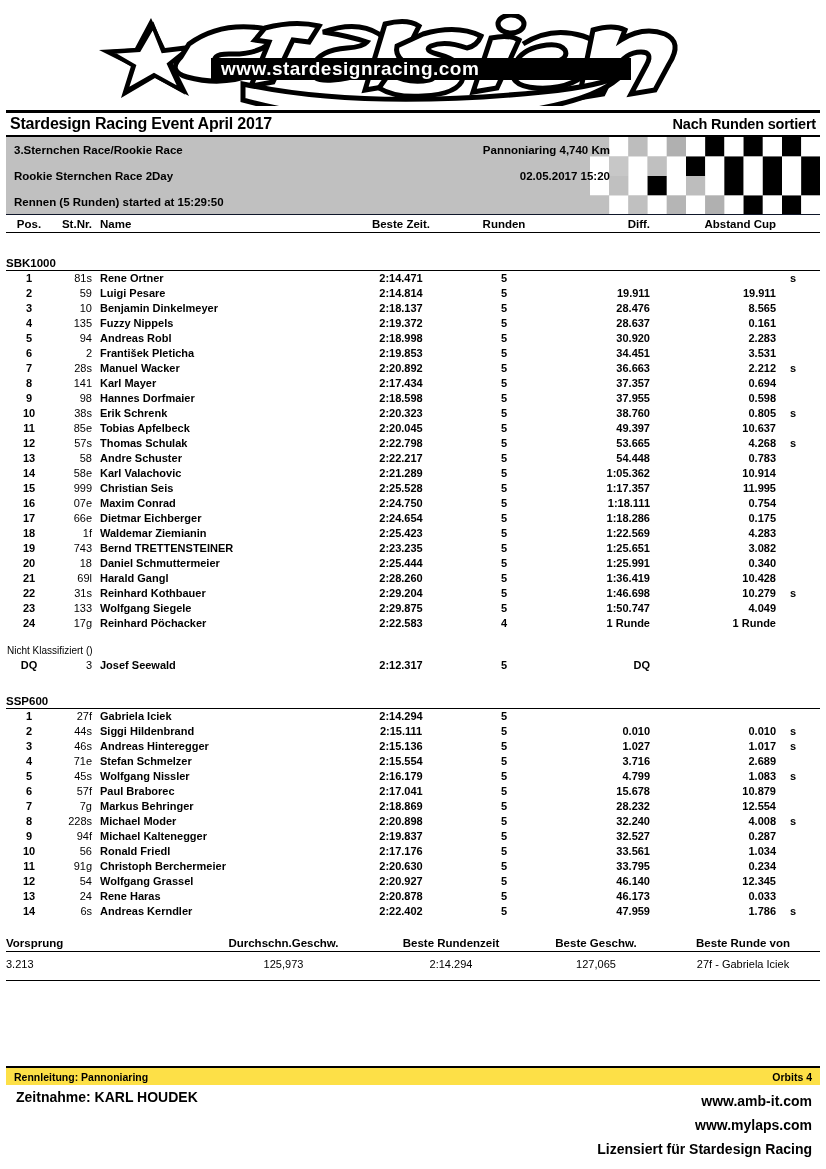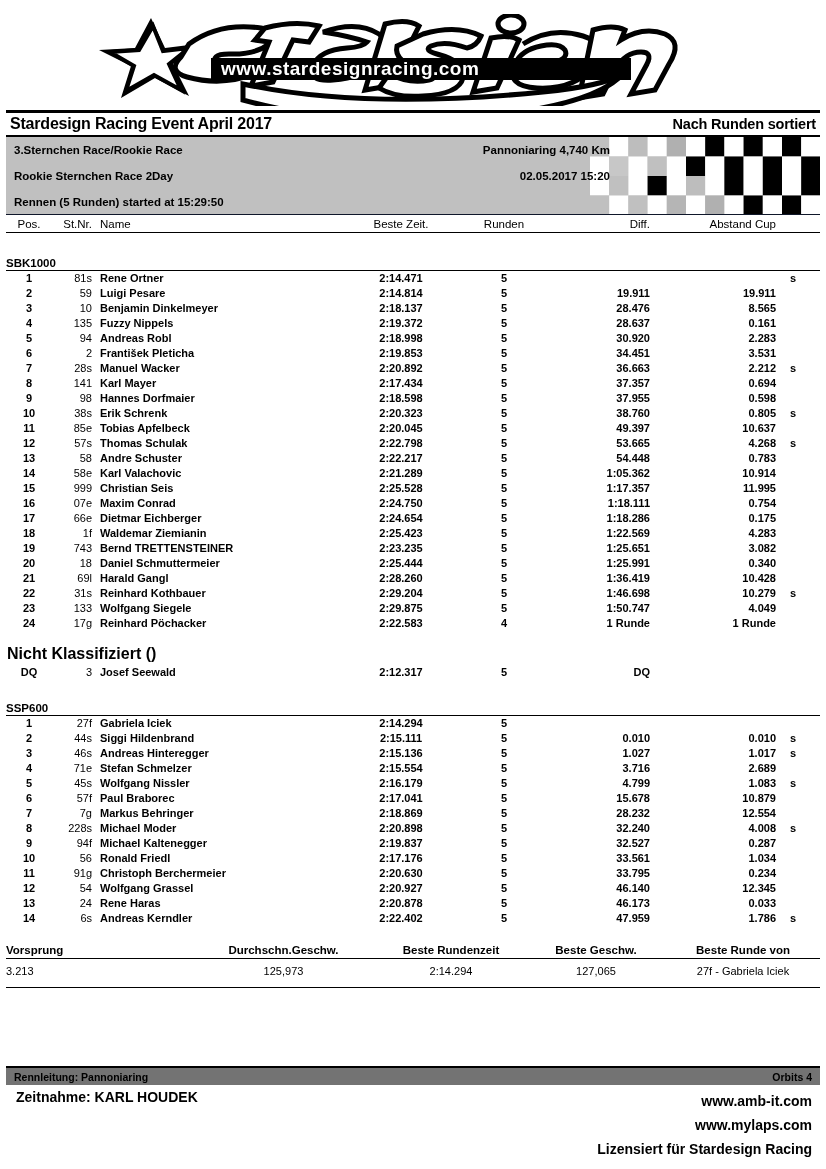--- a/index.html
+++ b/index.html
@@ -49,61 +49,61 @@
     pointer-events:none;
   }
   .flag {
     position:absolute; top:0; right:0; z-index:1;
     width:230px; height:78px;
   }
 
   
   .tbl { width:100%; border-collapse:collapse; font-size:11px; }
   .colhead td {
-    font-weight:normal; font-size:11.5px;
+    font-weight:bold; font-size:11.5px;
     border-bottom:1.5px solid #000;
     padding:3px 0 2px 0;
     vertical-align:bottom;
   }
   .spacer td { height:22px; border:0; }
   .grp td {
     font-weight:bold; font-size:11.5px;
     padding:2px 0 1px 0;
     border-bottom:1.5px solid #000;
   }
   .row td { padding:1.5px 0; font-size:11px; }
   .c-pos  { width:46px;  text-align:center; }
   .c-num  { width:48px;  text-align:right; padding-right:8px !important; font-weight:normal; }
   .c-name { text-align:left; font-weight:bold; }
   .c-time { width:110px; text-align:center; font-weight:bold; }
   .c-laps { width:96px;  text-align:center; font-weight:bold; }
   .c-diff { width:120px; text-align:right; padding-right:22px !important; font-weight:bold; }
   .c-cup  { width:118px; text-align:right; padding-right:14px !important; font-weight:bold; }
   .c-s    { width:30px;  text-align:left; font-weight:bold; }
   .row .c-pos { font-weight:bold; }
-  .nk td { font-weight:bold; font-size:16px; padding-top:14px; padding-bottom:2px; }
+  .nk td { font-weight:normal; font-size:10px; padding-top:14px; padding-bottom:2px; }
 
   
   .summary { width:100%; border-collapse:collapse; margin-top:16px; font-size:11px; }
   .summary .sh td {
     font-weight:bold; font-size:11.5px;
     border-bottom:1.5px solid #000;
     padding:2px 0;
   }
   .summary .sv td { padding:6px 0 10px 0; font-weight:normal; border-bottom:1.5px solid #000;}
   .s1 { width:185px; text-align:left; }
   .s2 { width:185px; text-align:center; }
   .s3 { width:150px; text-align:center; }
   .s4 { width:140px; text-align:center; }
   .s5 { text-align:center; }
 
   
   .footer { position:absolute; left:6px; right:6px; bottom:8px; }
   .fbar {
-    background:#737373;
+    background:#fde047;
     border-top:2.5px solid #000;
     height:19px;
     display:flex; align-items:center; justify-content:space-between;
     padding:0 8px;
     font-size:10.5px; font-weight:bold;
   }
   .frow { display:flex; justify-content:space-between; padding:4px 8px 0 10px; font-size:14px; font-weight:bold; }
   .fright { text-align:right; }
   .fright div { padding:4px 0; }
   .fbot { display:flex; justify-content:space-between; padding:10px 4px 0 4px; font-size:10.5px; font-weight:bold; }

